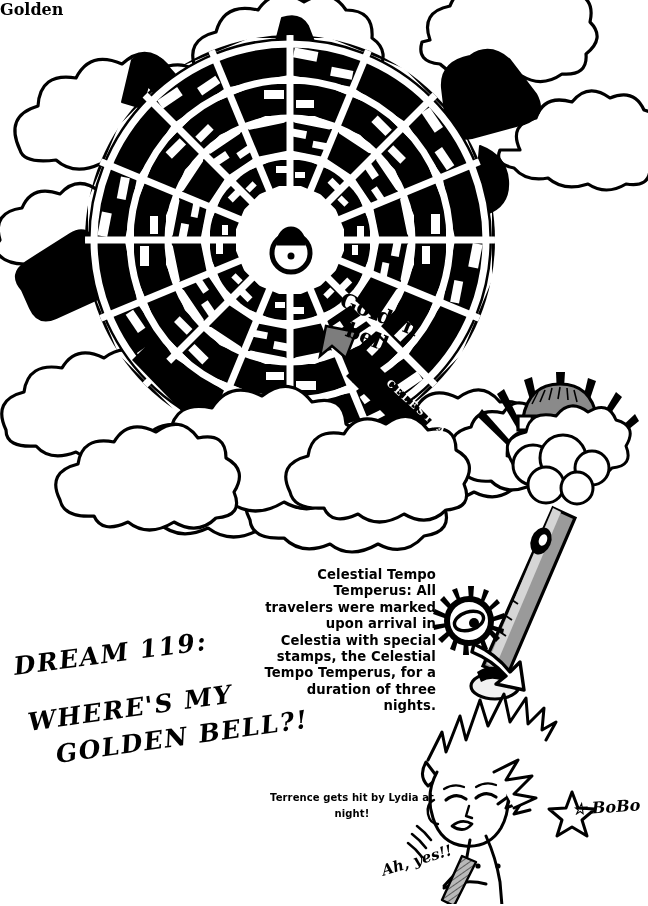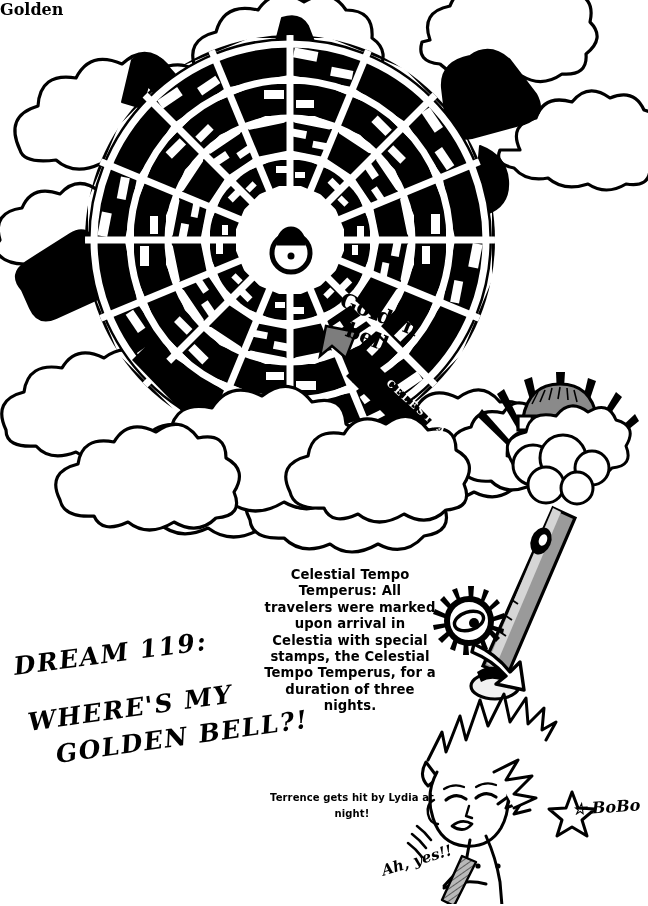--- a/index.html
+++ b/index.html
@@ -38,20 +38,21 @@
     letter-spacing: 0.1px;
     -webkit-font-smoothing: none;
   }
 
   #narration-main {
     left: 264px;
     top: 567px;
     width: 172px;
     font-size: 13.2px;
     line-height: 16.4px;
+    text-align: right;
   }
 
   #narration-second {
     left: 266px;
     top: 790px;
     width: 172px;
     font-size: 10px;
     line-height: 16.4px;
   }
 

